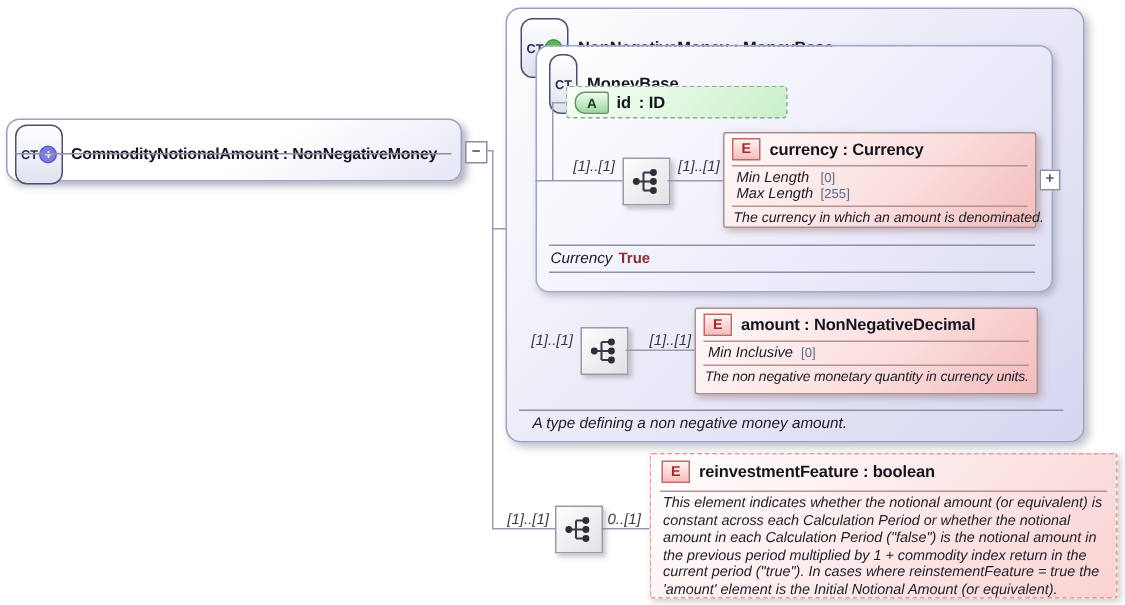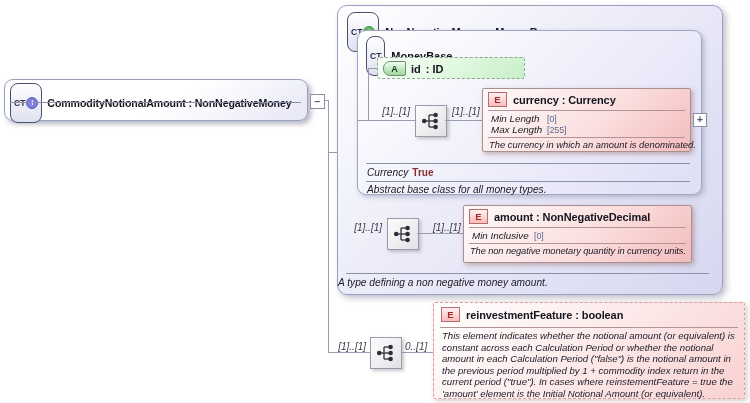--- a/index.html
+++ b/index.html
@@ -75,37 +75,36 @@
     <div class="hdr" style="padding:6px 10px 2px 9px;">
       <span class="ct-pill">
         <span>CT</span>
           <span class="plus-circle pc-green">
             <span>+</span>
           </span>
       </span>
       <span class="title">NonNegativeMoney : MoneyBase</span>
     </div>
     <div class="sep" style="left:8px;right:13px;top:267px;"></div>
-    <div class="desc" style="left:0;top:271px;">A type defining a non negative money amount.</div>
+    <div class="desc" style="left:17px;top:271px;">A type defining a non negative money amount.</div>
   </div>
 
   <div class="box blue-box-inner" style="left:357px;top:30px;width:345px;height:165px;">
     <div class="hdr" style="padding:5px 8px 2px 8px;">
       <span class="ct-pill">
         <span>CT</span>
       </span>
       <span class="title-sm">MoneyBase</span>
     </div>
     <div class="sep" style="left:8px;right:11px;top:132px;"></div>
     <div style="position:absolute;left:9px;top:136px;display:flex;align-items:baseline;">
       <span style="font-style:italic;font-size:10.2px;color:#1a1a24;">Currency</span>
       <span class="abstract-val" style="margin-left:4px;">True</span>
     </div>
     <div class="sep" style="left:8px;right:11px;top:150px;"></div>
-    <div class="desc" style="left:9px;top:153px;">Abstract base class for all money types.</div>
   </div>
 
   <div class="vline" style="left:368px;top:68px;height:52px;"></div>
   <div class="hline" style="left:368px;top:68px;width:9px;"></div>
   <div class="hline" style="left:357px;top:120px;width:58px;"></div>
 
   <div class="box green-box" style="left:377px;top:57px;width:148px;height:22px;">
     <div class="hdr" style="padding:3px 5px;gap:5px;">
       <span class="a-pill">
           <span>A</span>

